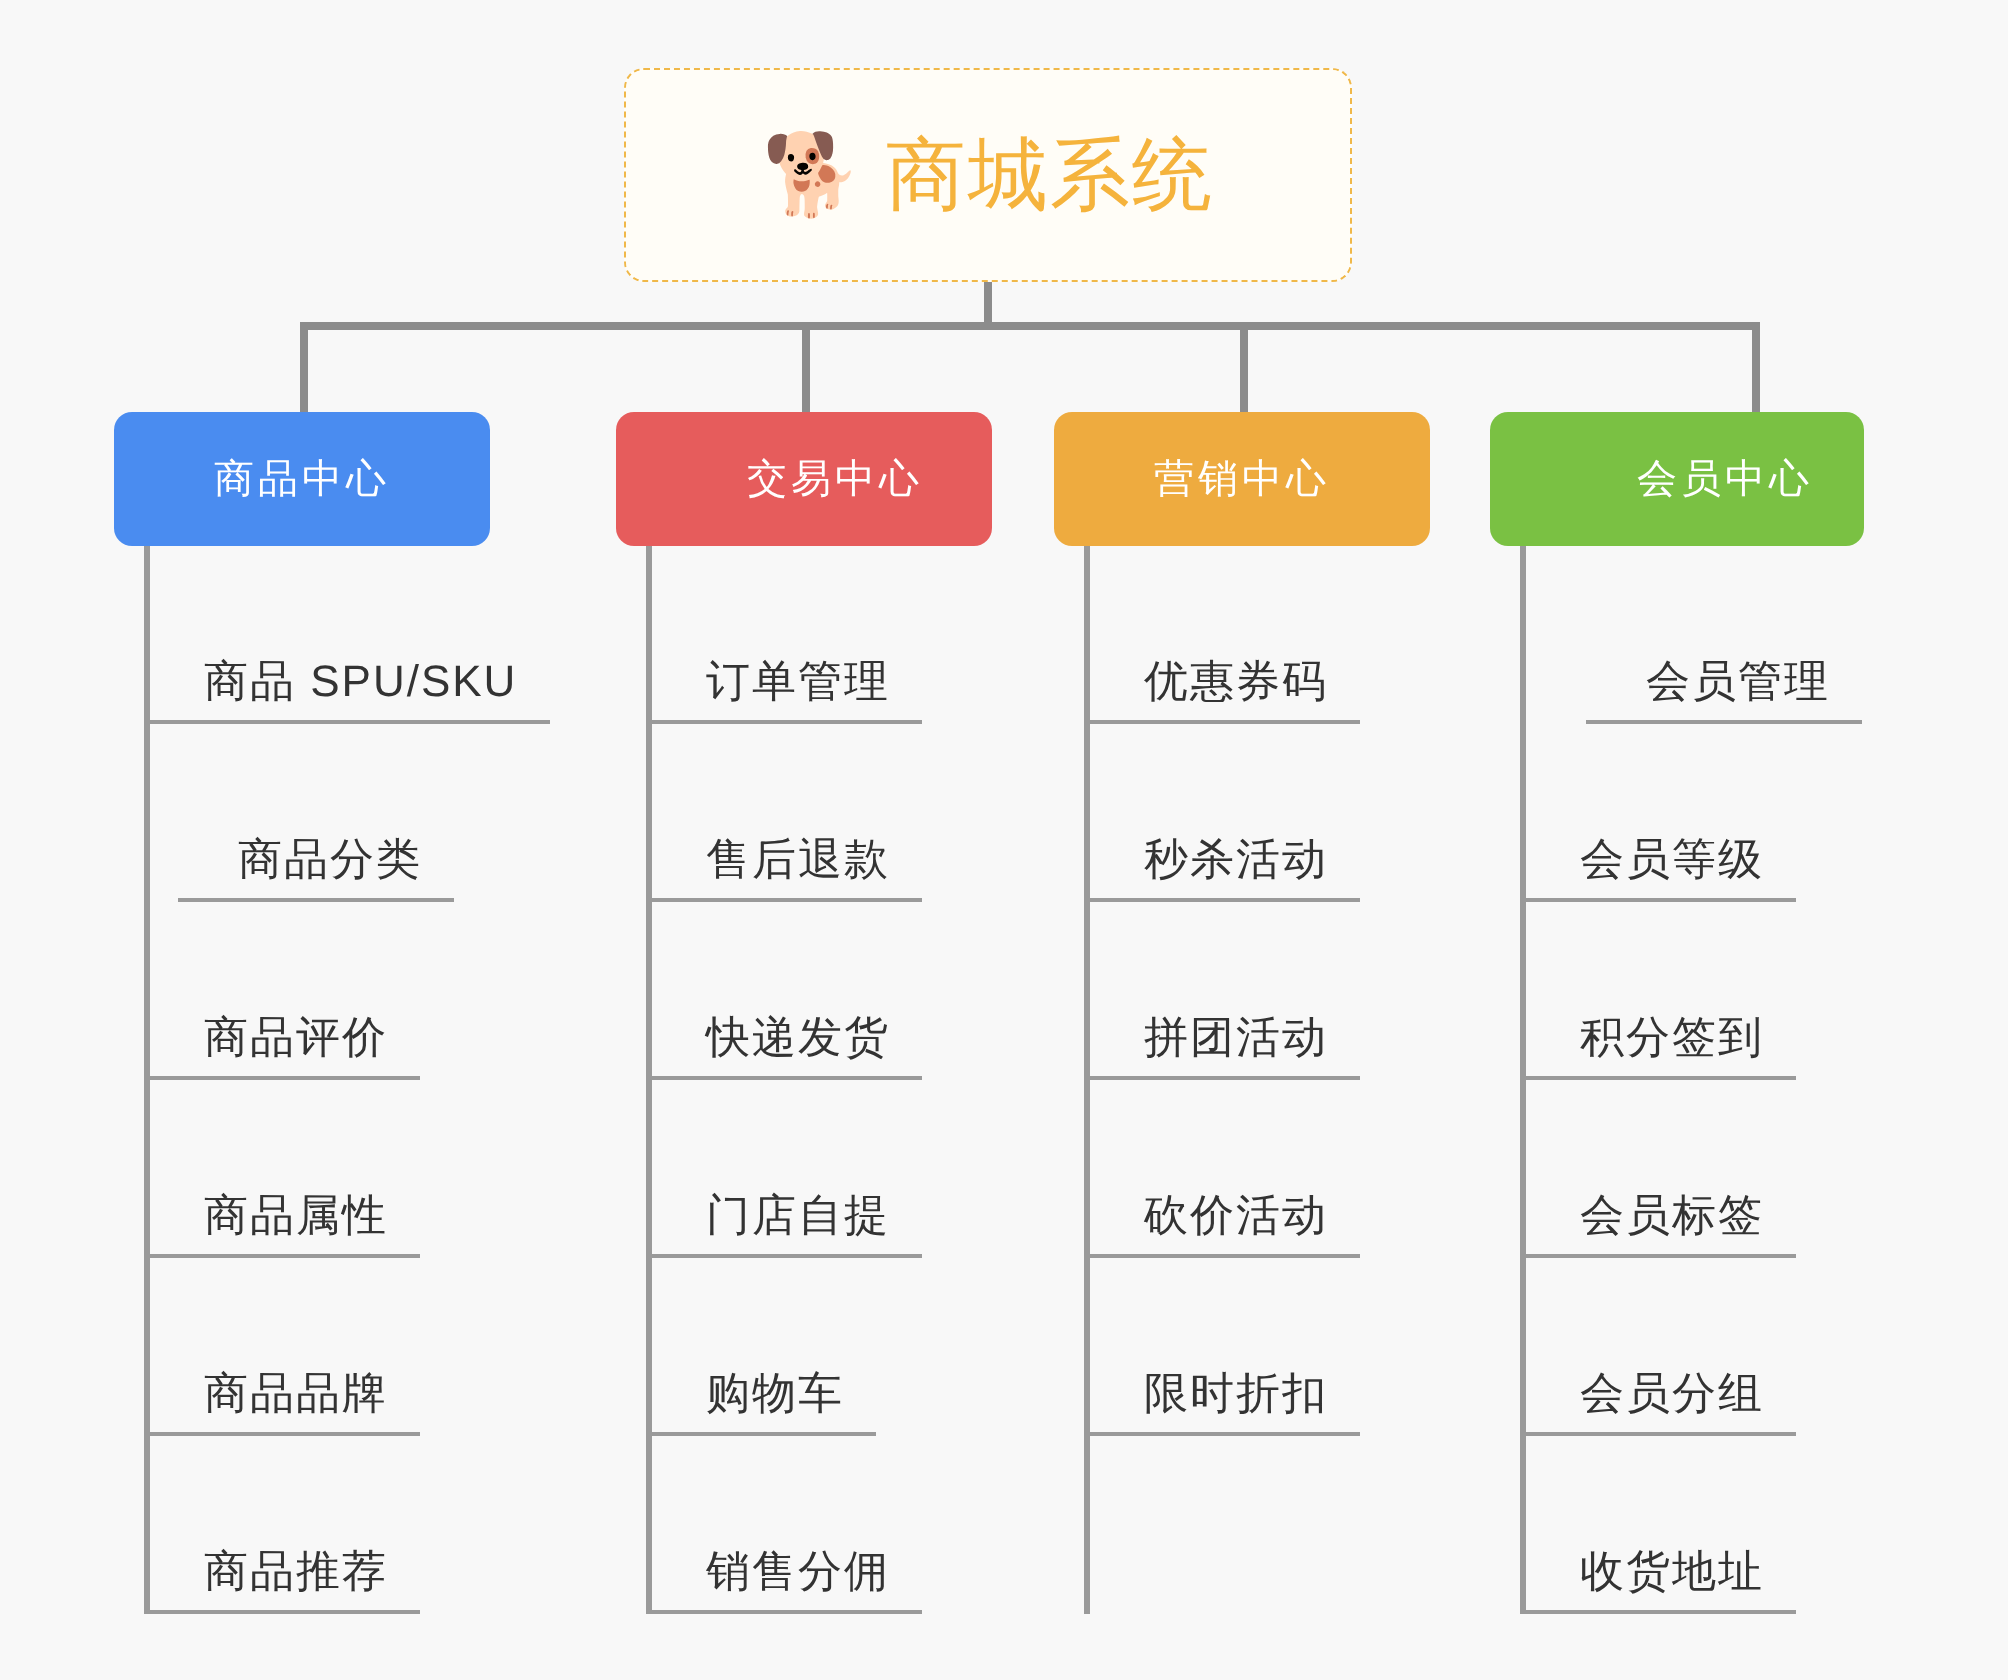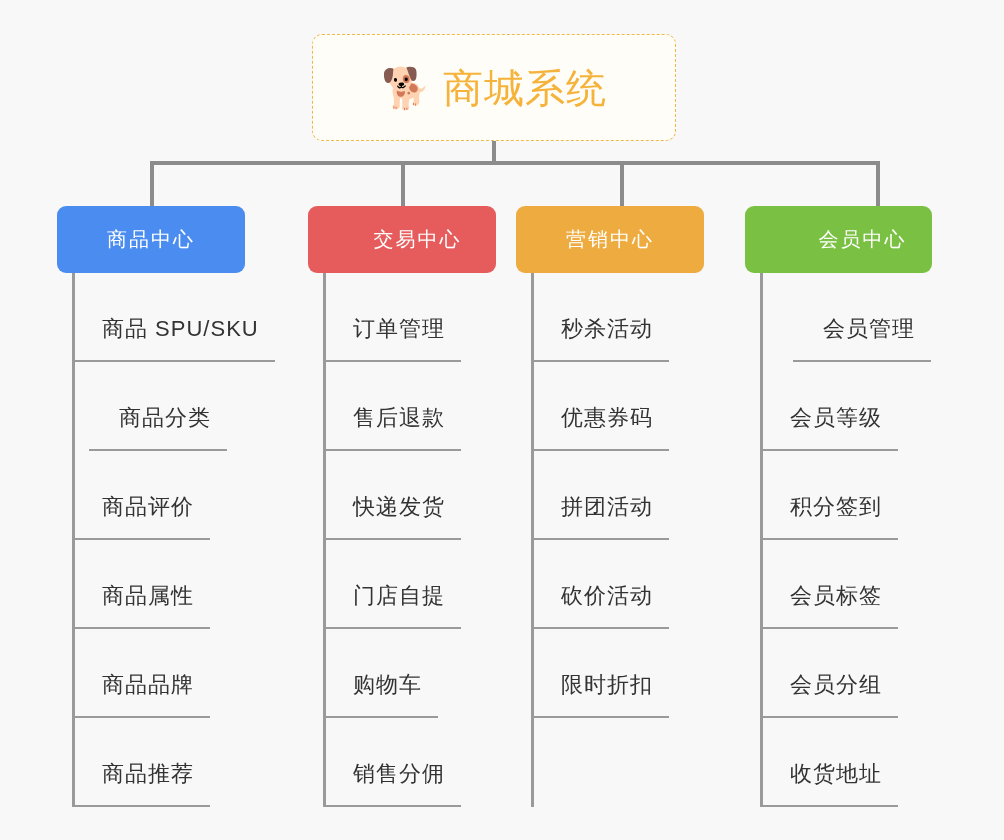--- a/index.html
+++ b/index.html
@@ -84,21 +84,21 @@
     top: 0;
     width: 1004px;
     height: 840px;
   }
   .column {
     position: absolute;
     top: 206px;
   }
   .col-0 { left: 57px;  width: 230px; }
   .col-1 { left: 308px; width: 220px; }
-  .col-2 { left: 516px; width: 215px; font-family: Liberation Serif, serif; }
+  .col-2 { left: 527px; width: 215px; font-family: Liberation Serif, serif; }
   .col-3 { left: 745px; width: 220px; }
 
   .cat-box {
     width: 188px;
     height: 67px;
     border-radius: 9px;
     display: flex;
     align-items: center;
     justify-content: center;
     color: #ffffff;
@@ -124,21 +124,21 @@
   .leaf {
     position: relative;
     height: 89px;
     box-sizing: border-box;
     display: flex;
     align-items: flex-end;
   }
   .leaf-inner {
     position: relative;
     margin-left: 15px;
-    padding: 0 16px 18px 30px;
+    padding: 0 16px 6px 30px;
     border-bottom: 2px solid #9a9a9a;
     display: inline-block;
     white-space: nowrap;
   }
   .leaf-label {
     font-size: 22px;
     color: #333333;
     letter-spacing: 1px;
     line-height: 1.2;
   }
@@ -216,24 +216,24 @@
       </div>
     </div>
 
     <div class="column col-2">
       <div class="cat-box" style="background: rgb(238, 171, 63);">
         <span>营销中心</span>
       </div>
       <div class="leaf-list">
         <div class="spine" style="background: rgb(154, 154, 154); height: 534px;"></div>
         <div class="leaf">
+            <div class="leaf-inner" style="border-bottom-color: rgb(154, 154, 154);"><span class="leaf-label">优惠券码</span></div>
+          </div>
+        <div class="leaf">
             <div class="leaf-inner" style="border-bottom-color: rgb(154, 154, 154);"><span class="leaf-label">秒杀活动</span></div>
-          </div>
-        <div class="leaf">
-            <div class="leaf-inner" style="border-bottom-color: rgb(154, 154, 154);"><span class="leaf-label">优惠券码</span></div>
           </div>
         <div class="leaf">
             <div class="leaf-inner" style="border-bottom-color: rgb(154, 154, 154);"><span class="leaf-label">拼团活动</span></div>
           </div>
         <div class="leaf">
             <div class="leaf-inner" style="border-bottom-color: rgb(154, 154, 154);"><span class="leaf-label">砍价活动</span></div>
           </div>
         <div class="leaf">
             <div class="leaf-inner" style="border-bottom-color: rgb(154, 154, 154);"><span class="leaf-label">限时折扣</span></div>
           </div>

